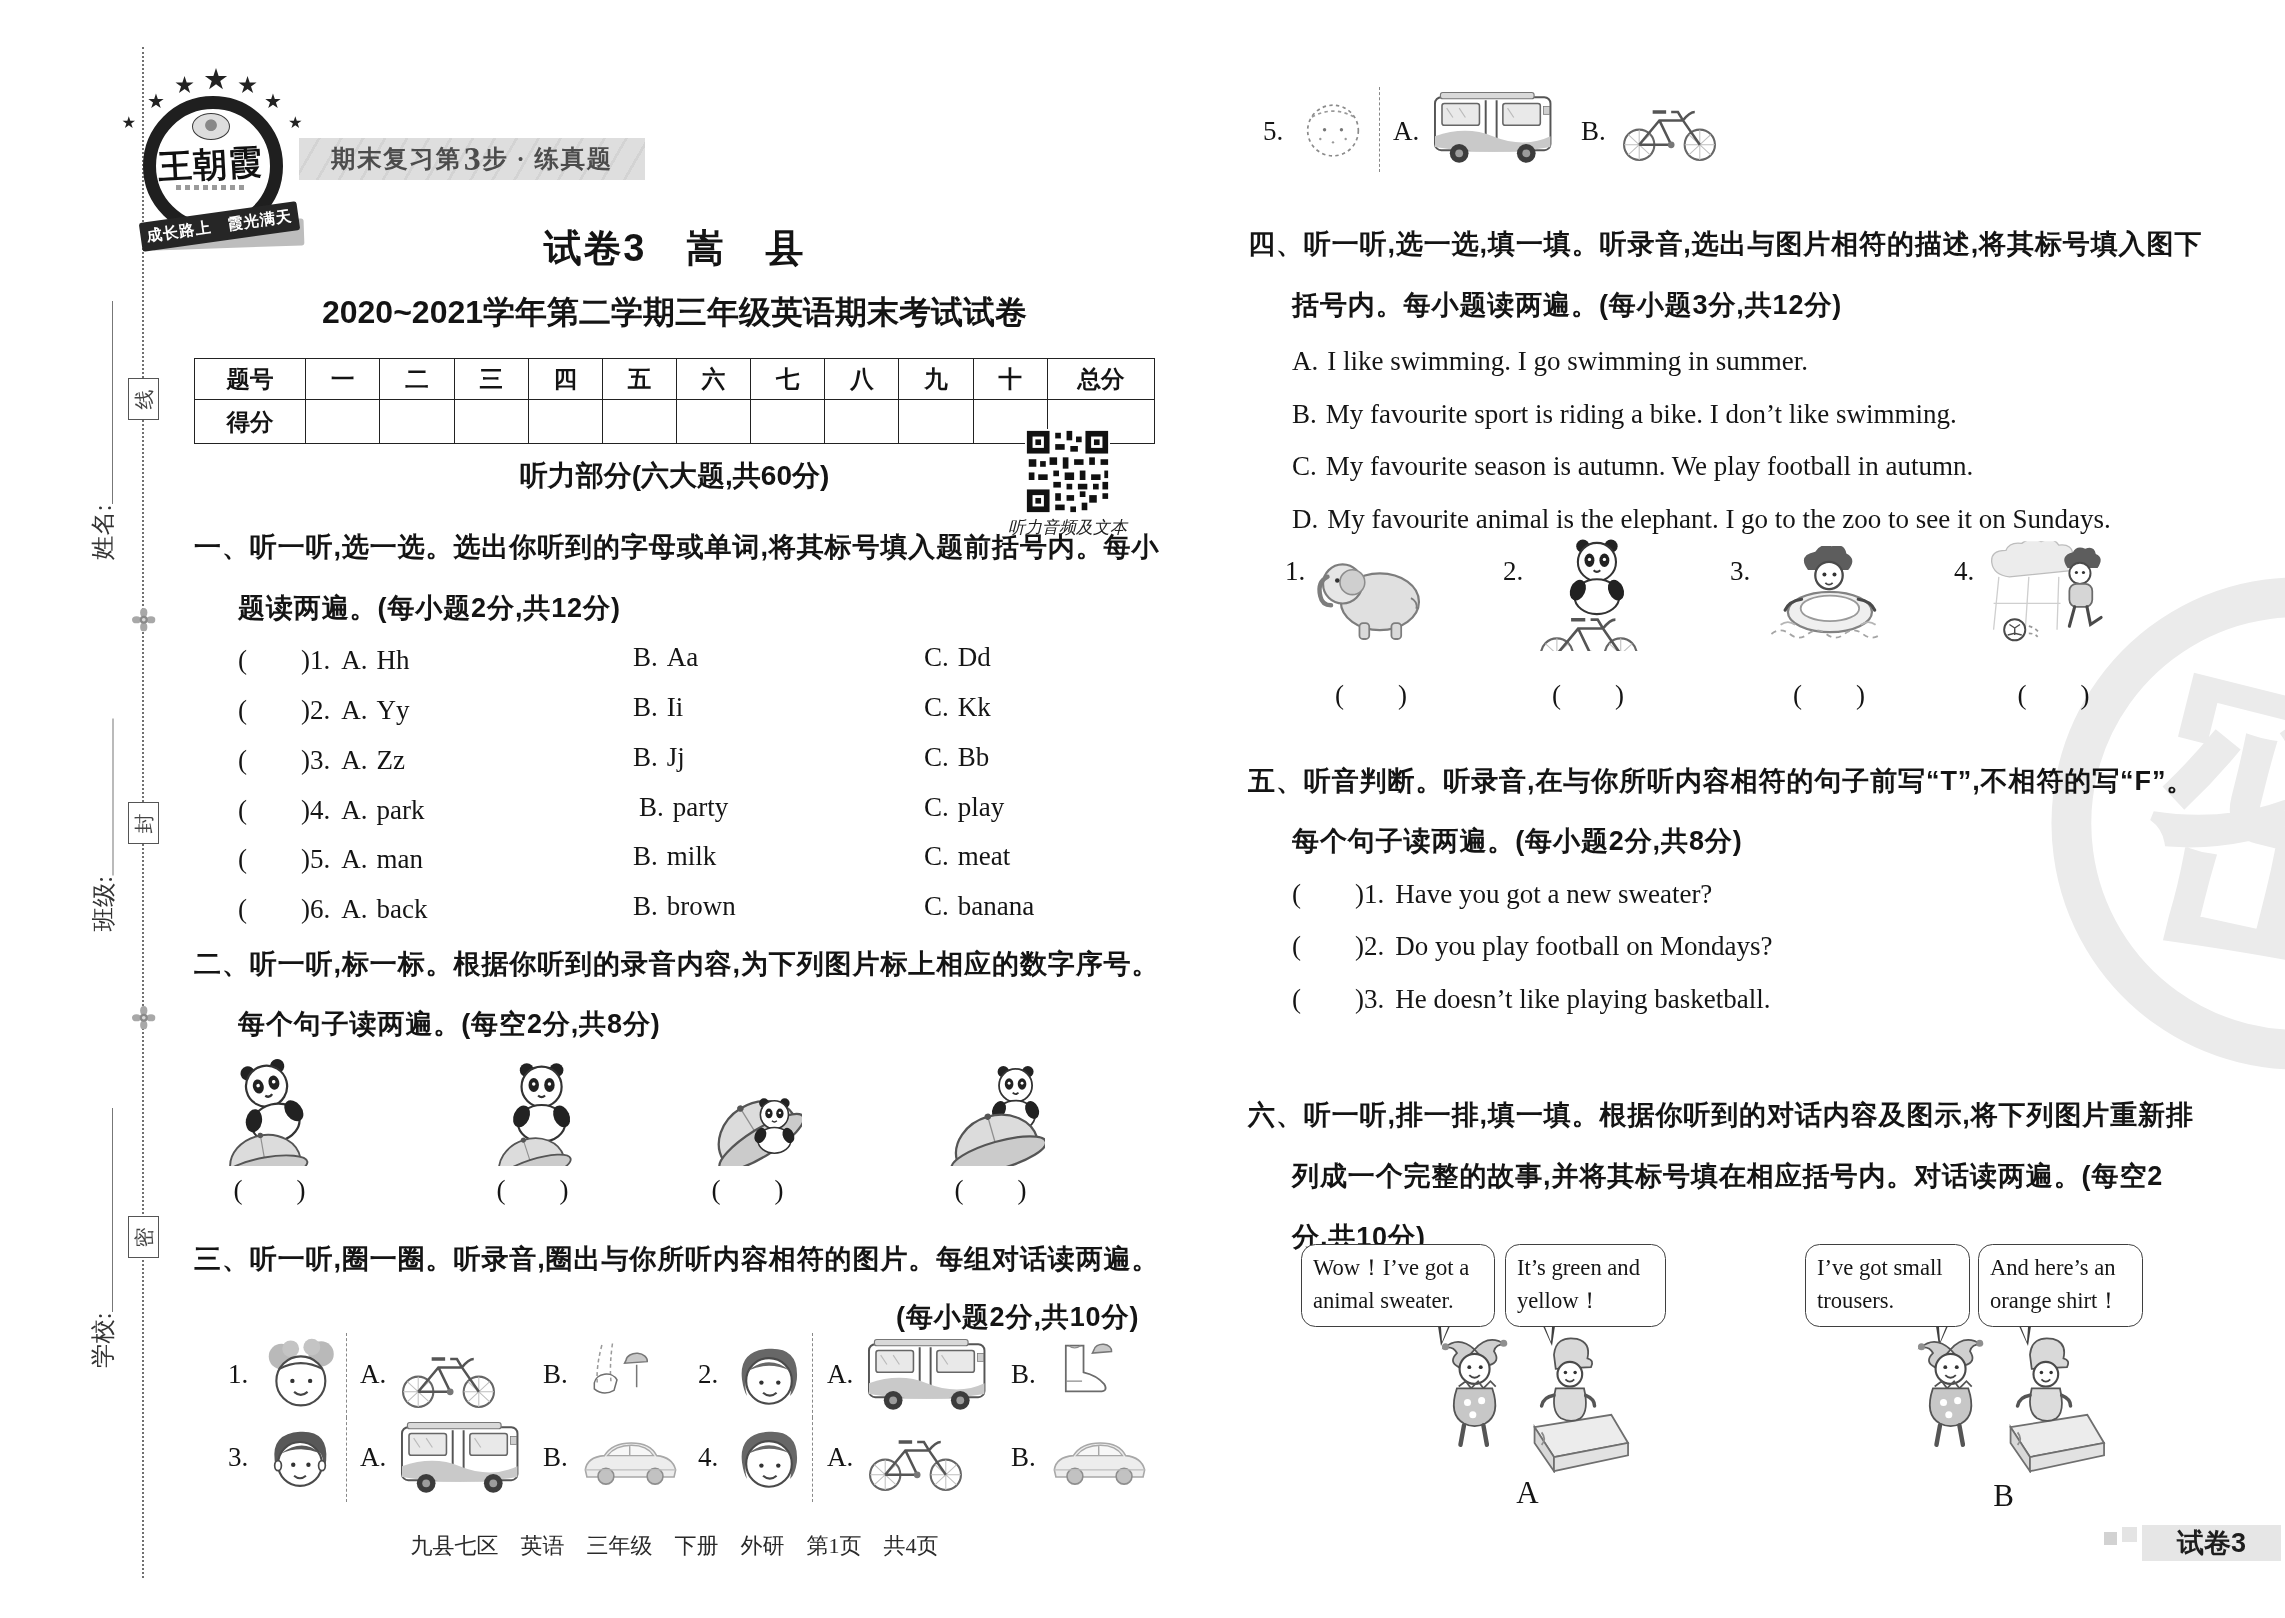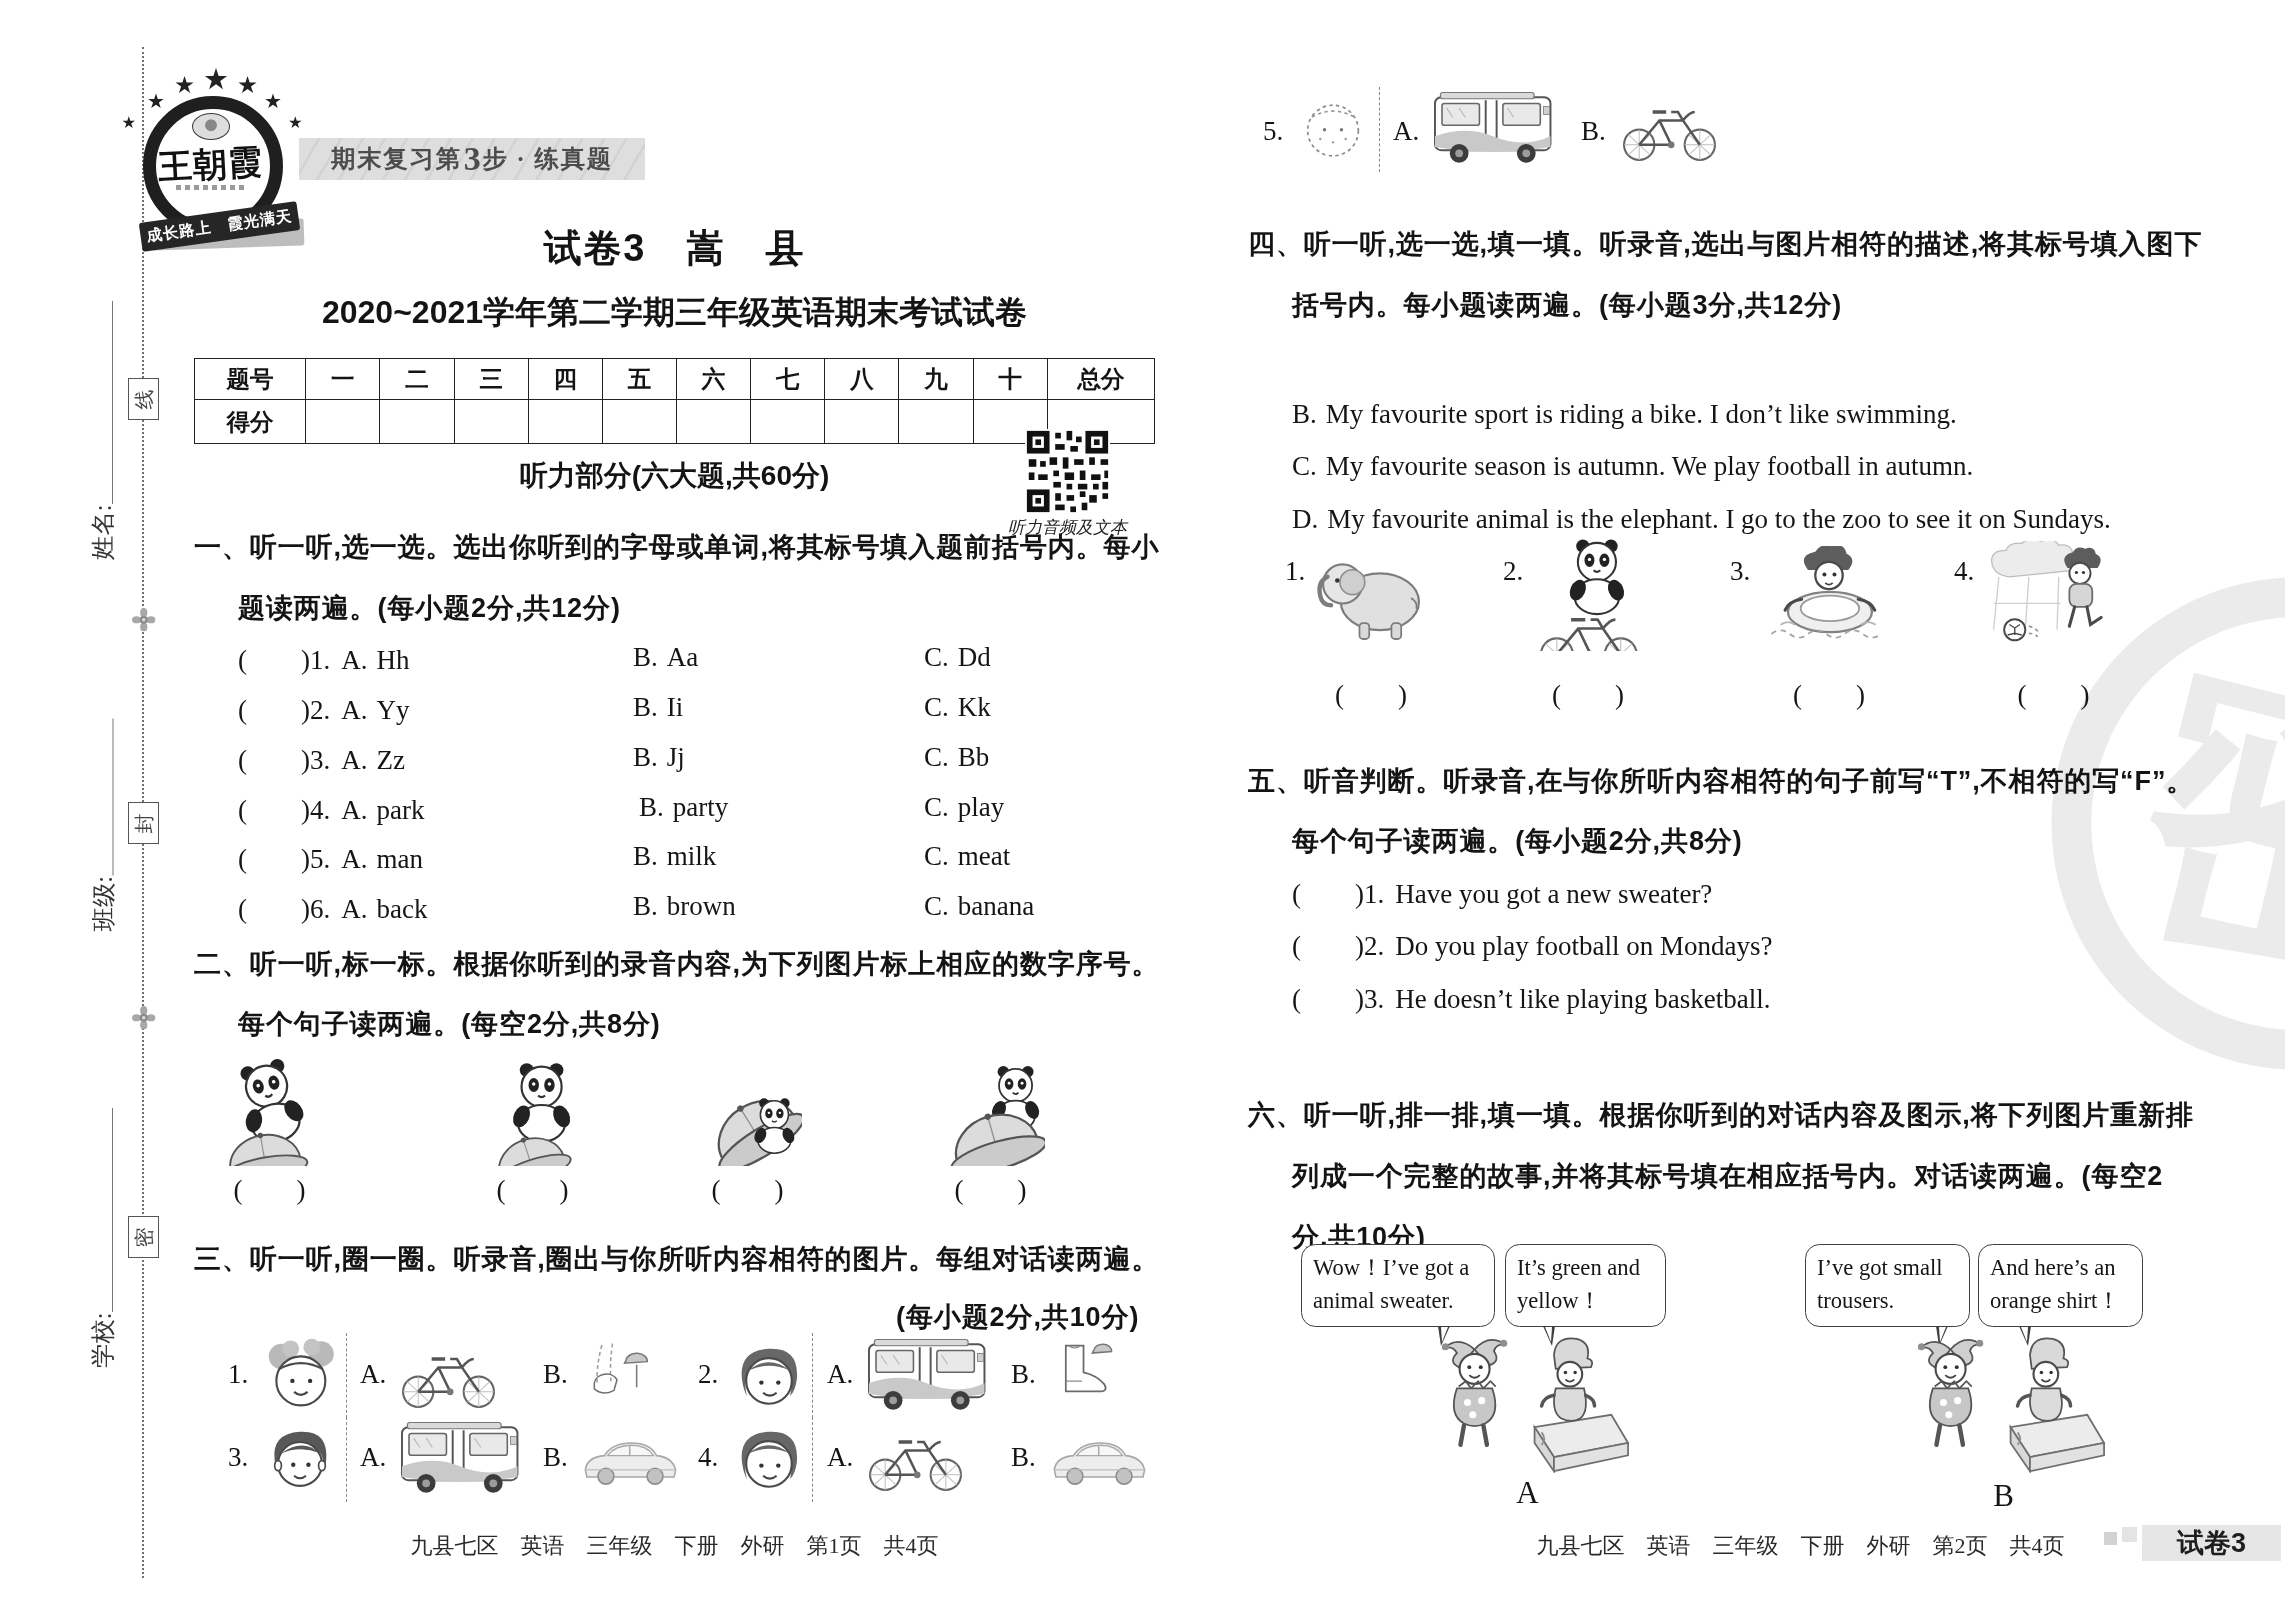--- a/index.html
+++ b/index.html
@@ -514,20 +514,23 @@
       <use href="#sym-bus"></use>
     </svg>
   <span class="abs item" style="left:1581px;top:116px;">B.</span>
   <svg class="abs" style="left:1619px;top:96px" width="101" height="69" viewBox="0 0 112 76">
       <use href="#sym-bike"></use>
     </svg>
 
   <div class="abs cnb qline" style="left:1248px;top:226px;">四、听一听,选一选,填一填。听录音,选出与图片相符的描述,将其标号填入图下</div>
   <div class="abs cnb qline" style="left:1292px;top:287px;">括号内。每小题读两遍。(每小题3分,共12分)</div>
 
+  <div class="abs item" style="left:1292px;top:346px;">
+    <span>A.</span><span class="ml10">I like swimming. I go swimming in summer.</span>
+  </div>
   <div class="abs item" style="left:1292px;top:451px;">
     <span>C.</span><span class="ml10">My favourite season is autumn. We play football in autumn.</span>
   </div>
   <div class="abs item" style="left:1292px;top:399px;">
     <span>B.</span><span class="ml10">My favourite sport is riding a bike. I don’t like swimming.</span>
   </div>
   <div class="abs item" style="left:1292px;top:504px;">
     <span>D.</span><span class="ml10">My favourite animal is the elephant. I go to the zoo to see it on Sundays.</span>
   </div>
 
@@ -582,21 +585,20 @@
 
   <svg class="abs" style="left:1420px;top:1323px" width="215" height="150" viewBox="0 0 238 166">
       <use href="#sym-clowns"></use>
     </svg>
   <svg class="abs" style="left:1896px;top:1323px" width="215" height="150" viewBox="0 0 238 166">
       <use href="#sym-clowns"></use>
     </svg>
   <div class="abs item center" style="left:1420px;top:1475px;width:215px;font-size:31px;">A</div>
   <div class="abs item center" style="left:1896px;top:1478px;width:215px;font-size:31px;">B</div>
 
-  <div class="abs footer center" style="left:1321px;top:1531px;width:959px;">九县七区　英语　三年级　下册　外研　第2页　共4页</div>
 
   <div class="abs" style="left:2104px;top:1532px;width:12.7px;height:12.7px;background:#d2d2d2;"></div>
   <div class="abs" style="left:2122px;top:1527px;width:14.5px;height:14.5px;background:#e4e4e4;"></div>
   <div class="abs badge" style="left:2142px;top:1525px;width:139px;height:36px;">
     <span>试卷3</span>
   </div>
 
 </div>
 
 

